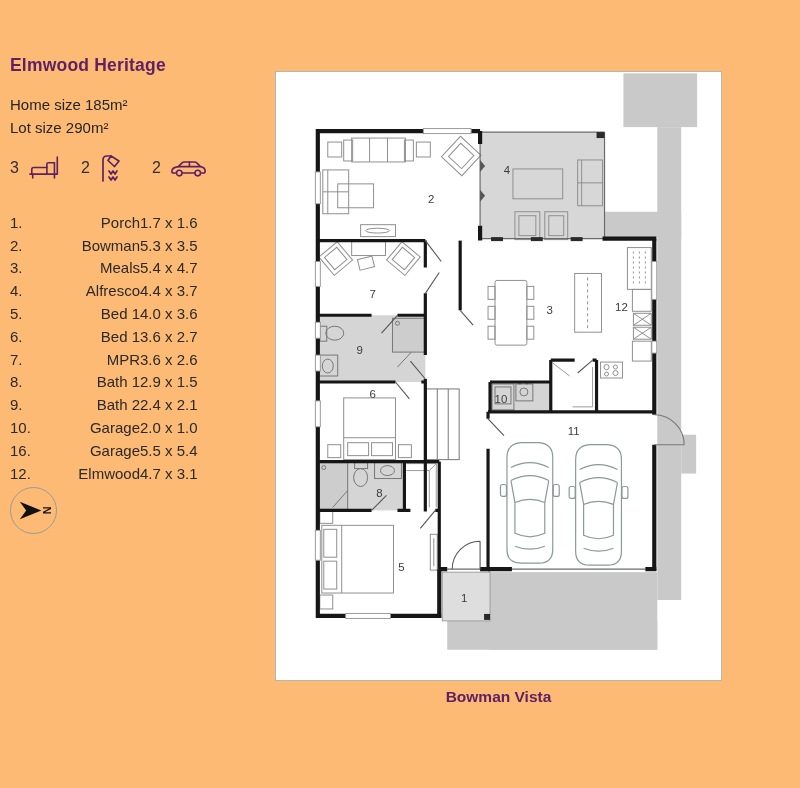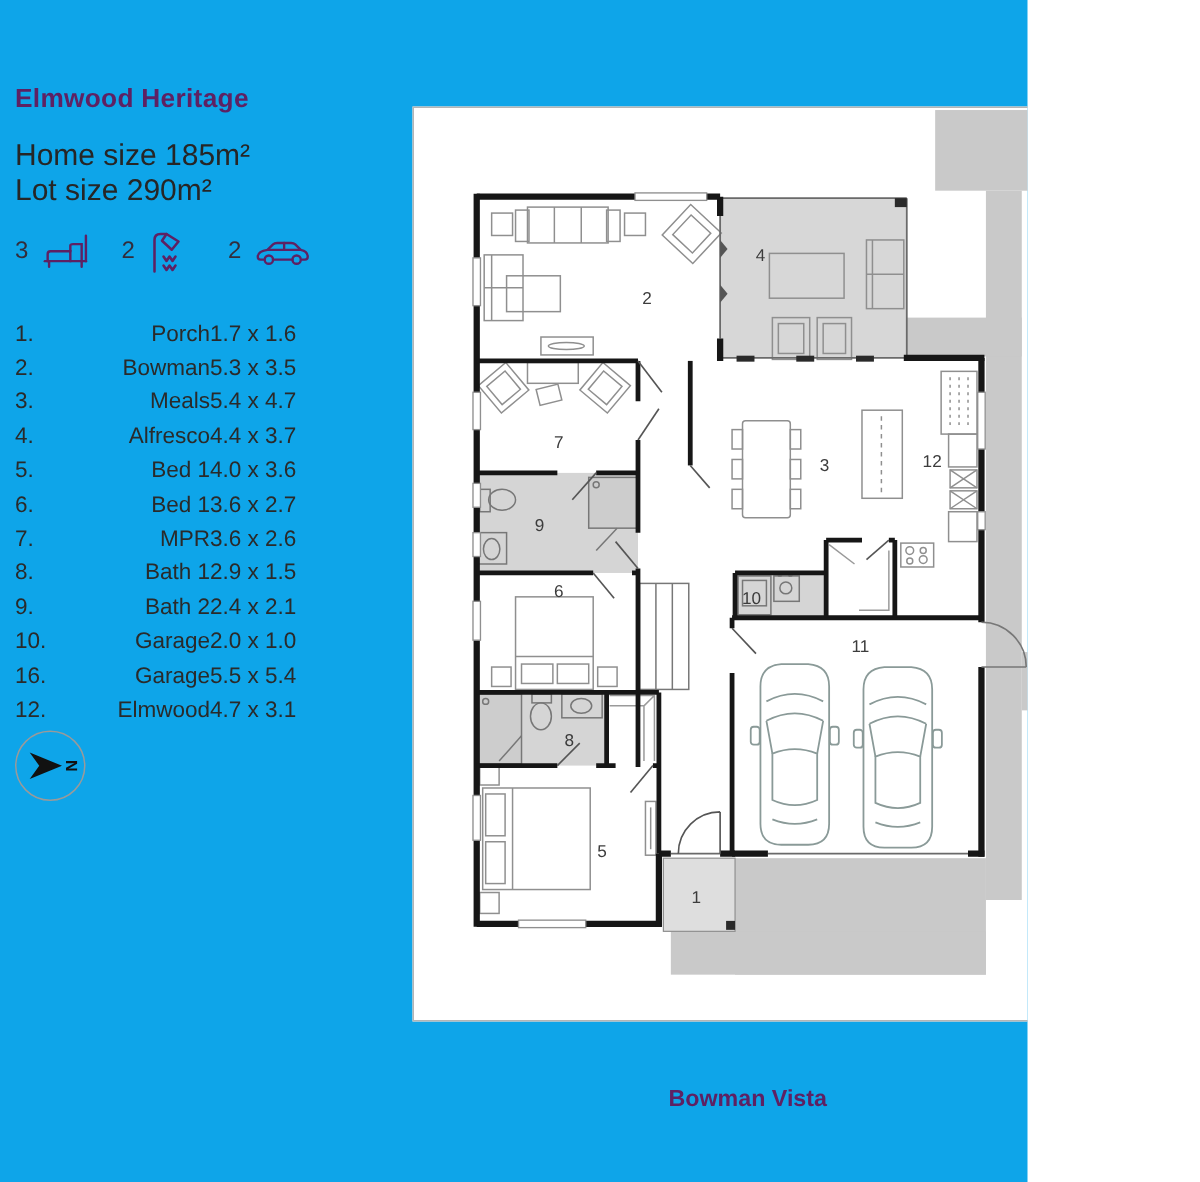--- a/index.html
+++ b/index.html
@@ -3,46 +3,46 @@
 <meta charset="utf-8">
 <style>
   :root{
     --accent:#5e2163; --ink:#2b2b2b; --wall:#161616; --thin:#6a6a6a;
     --furn:#8f8f8f; --path:#c9c9c9; --alfresco:#d7d7d7; --wet:#d5d5d5;
     --porch:#dedede; --pageborder:#b5b5b5; --car:#8a9a98; --statnum:#332d3b;
   }
   *{margin:0;padding:0;box-sizing:border-box;}
   html,body{background:#fff;}
   body{font-family:"Liberation Sans","DejaVu Sans",sans-serif;color:var(--ink);}
-  .canvas{position:relative;width:685px;height:788px;background:#0ea5e9;overflow:hidden;}
+  .canvas{position:relative;width:800px;height:788px;background:#fdba74;overflow:hidden;}
 
   
   .info{position:absolute;left:10px;top:55px;width:240px;}
   .title{font-size:17.5px;font-weight:bold;color:var(--accent);letter-spacing:.2px;margin-bottom:17px;}
-  .sizes{font-size:20px;line-height:23px;color:#262626;}
+  .sizes{font-size:15px;line-height:23px;color:#262626;}
   .stats{position:absolute;left:10px;top:152px;display:flex;align-items:center;gap:0;}
   .stat{display:flex;align-items:center;gap:9px;width:71px;}
   .stat .n{font-size:16px;color:var(--statnum);}
   .stat svg{display:block;}
 
   .legend{position:absolute;left:10px;top:211px;width:225px;font-size:15px;color:#2a2a2a;}
   .lrow{display:flex;height:22.8px;align-items:center;}
   .lrow .num{width:26px;}
   .lrow .rname{width:104px;text-align:right;}
   .lrow .dims{width:90px;}
 
   .north{position:absolute;left:10px;top:487px;width:47px;height:47px;border:1px solid #9a9a9a;
          border-radius:50%;display:flex;align-items:center;justify-content:center;}
 
   
   .plan-page{position:absolute;left:275px;top:71px;width:447px;height:610px;
              border:1px solid var(--pageborder);background:#fff;}
   .plan-page svg{display:block;}
   .street{position:absolute;left:275px;top:688px;width:447px;text-align:center;
-          color:var(--accent);font-size:15.5px;font-weight:600;margin-top:36px;}
+          color:var(--accent);font-size:15.5px;font-weight:600;}
 </style>
 </head>
 <body>
 
 <div class="canvas">
 
   <div class="info">
     <div class="title">Elmwood Heritage</div>
     <div class="sizes">
       <div>Home size 185m²</div>

